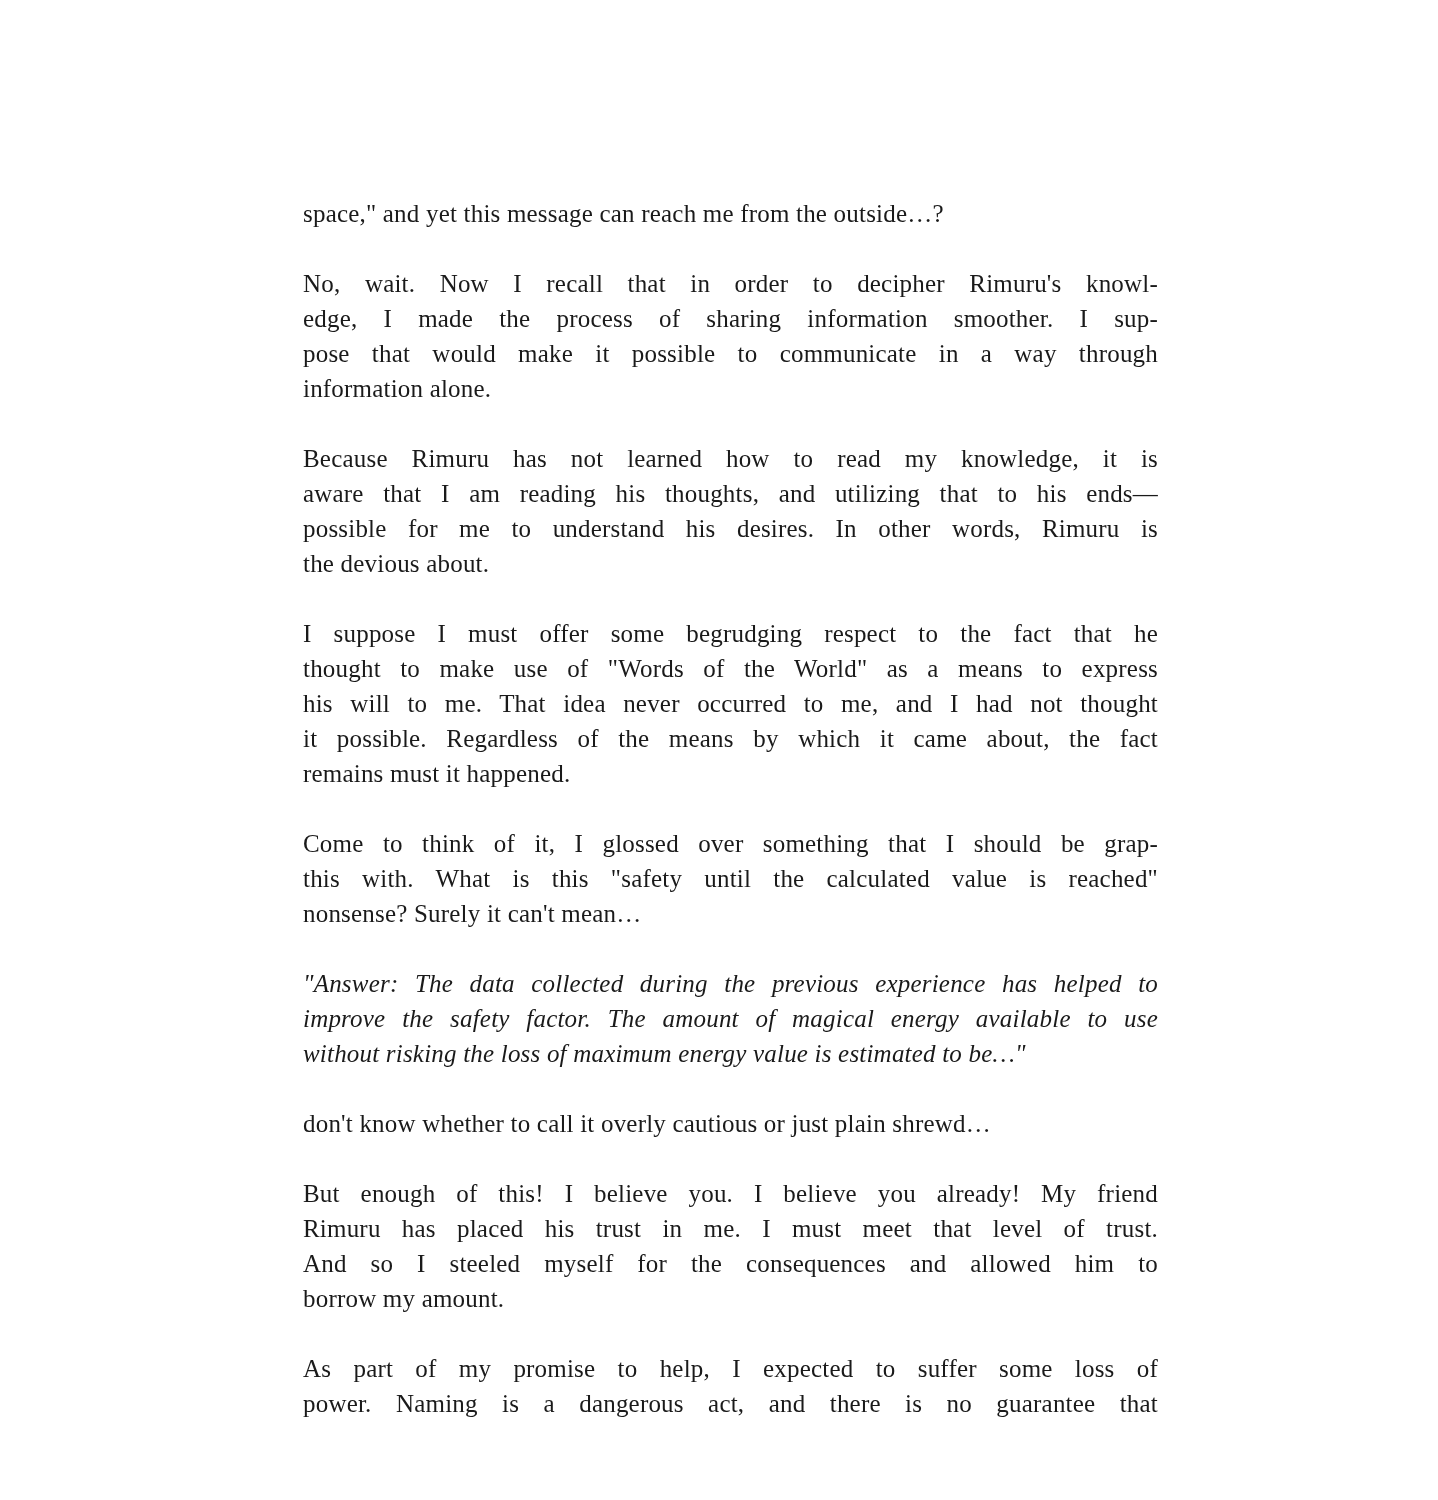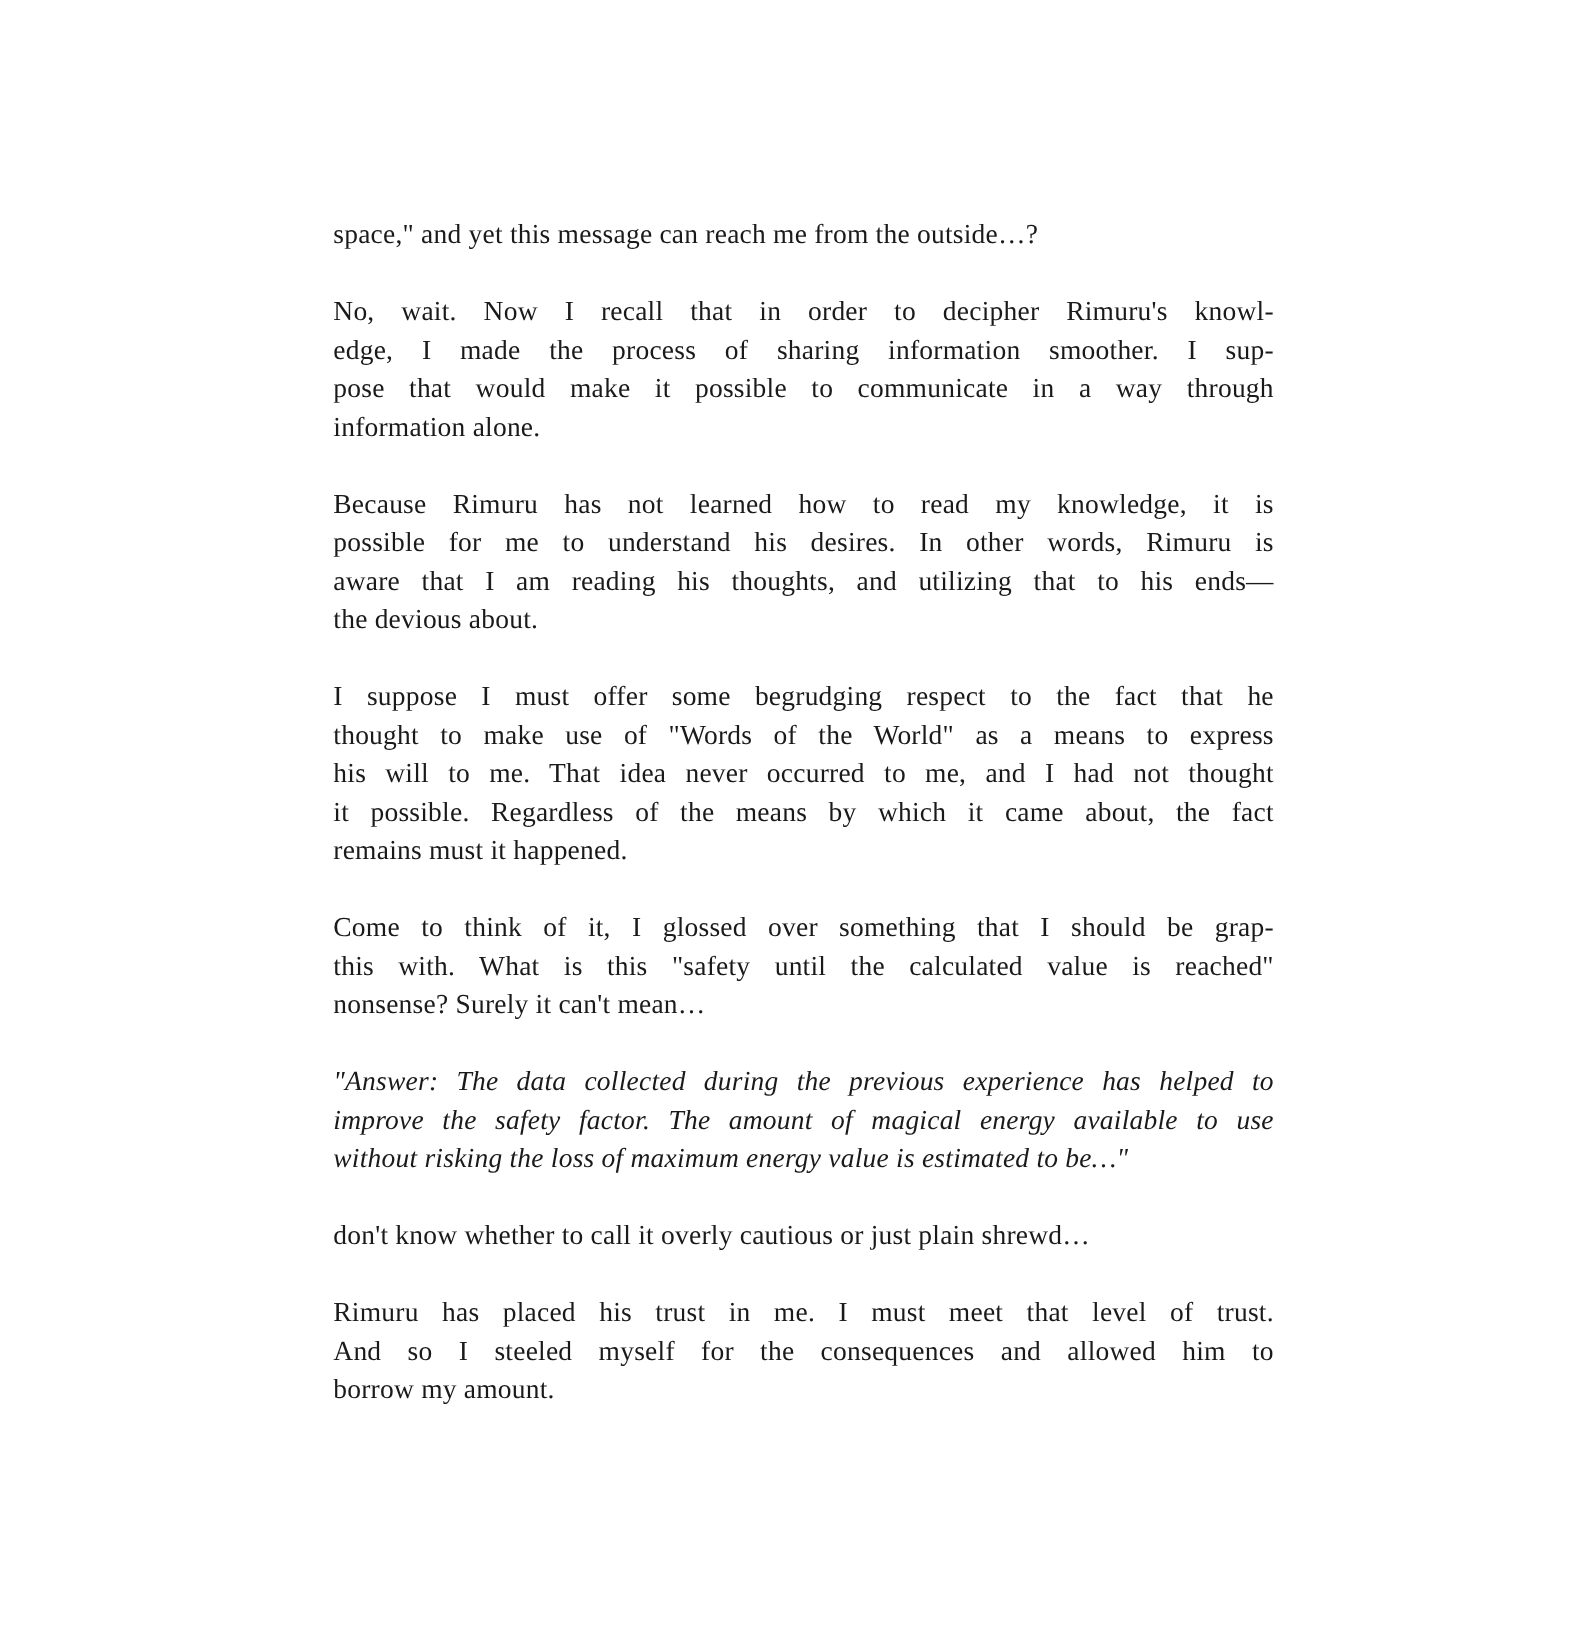--- a/index.html
+++ b/index.html
@@ -55,22 +55,22 @@
         <div class="line last">space," and yet this message can reach me from the outside…?</div>
       </div>
       <div class="paragraph">
         <div class="line">No, wait. Now I recall that in order to decipher Rimuru's knowl-</div>
         <div class="line">edge, I made the process of sharing information smoother. I sup-</div>
         <div class="line">pose that would make it possible to communicate in a way through</div>
         <div class="line last">information alone.</div>
       </div>
       <div class="paragraph">
         <div class="line">Because Rimuru has not learned how to read my knowledge, it is</div>
+        <div class="line">aware that I am reading his thoughts, and utilizing that to his ends—</div>
         <div class="line">possible for me to understand his desires. In other words, Rimuru is</div>
-        <div class="line">aware that I am reading his thoughts, and utilizing that to his ends—</div>
         <div class="line last">the devious about.</div>
       </div>
       <div class="paragraph">
         <div class="line">I suppose I must offer some begrudging respect to the fact that he</div>
         <div class="line">thought to make use of "Words of the World" as a means to express</div>
         <div class="line">his will to me. That idea never occurred to me, and I had not thought</div>
         <div class="line">it possible. Regardless of the means by which it came about, the fact</div>
         <div class="line last">remains must it happened.</div>
       </div>
       <div class="paragraph">
@@ -80,18 +80,23 @@
       </div>
       <div class="paragraph italic">
         <div class="line">"Answer: The data collected during the previous experience has helped to</div>
         <div class="line">improve the safety factor. The amount of magical energy available to use</div>
         <div class="line last">without risking the loss of maximum energy value is estimated to be…"</div>
       </div>
       <div class="paragraph">
         <div class="line last">don't know whether to call it overly cautious or just plain shrewd…</div>
       </div>
       <div class="paragraph">
+        <div class="line">But enough of this! I believe you. I believe you already! My friend</div>
         <div class="line">Rimuru has placed his trust in me. I must meet that level of trust.</div>
         <div class="line">And so I steeled myself for the consequences and allowed him to</div>
         <div class="line last">borrow my amount.</div>
+      </div>
+      <div class="paragraph">
+        <div class="line">As part of my promise to help, I expected to suffer some loss of</div>
+        <div class="line">power. Naming is a dangerous act, and there is no guarantee that</div>
       </div>
     </div>
 </div>
 
 </body></html>

